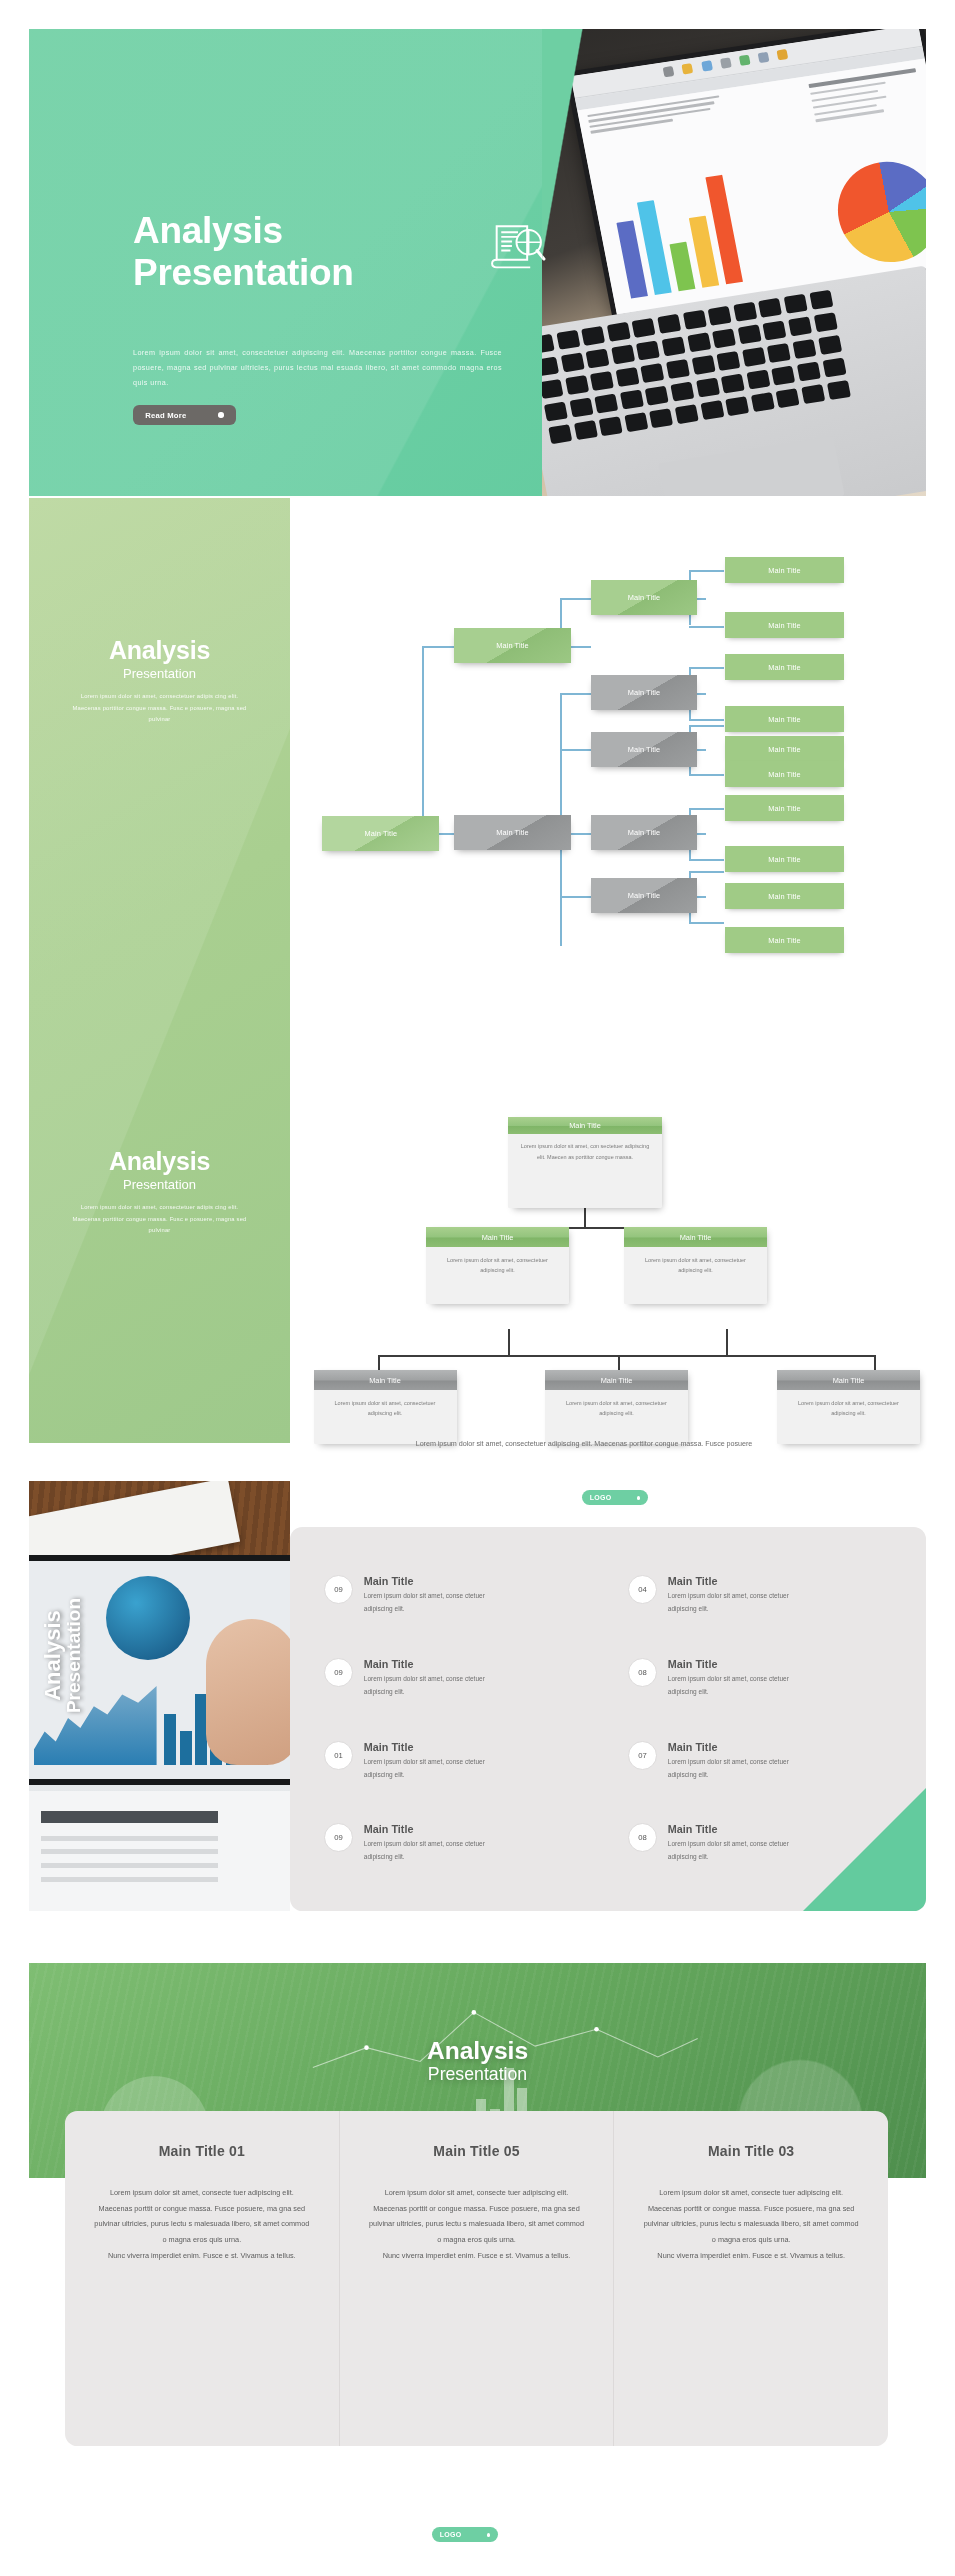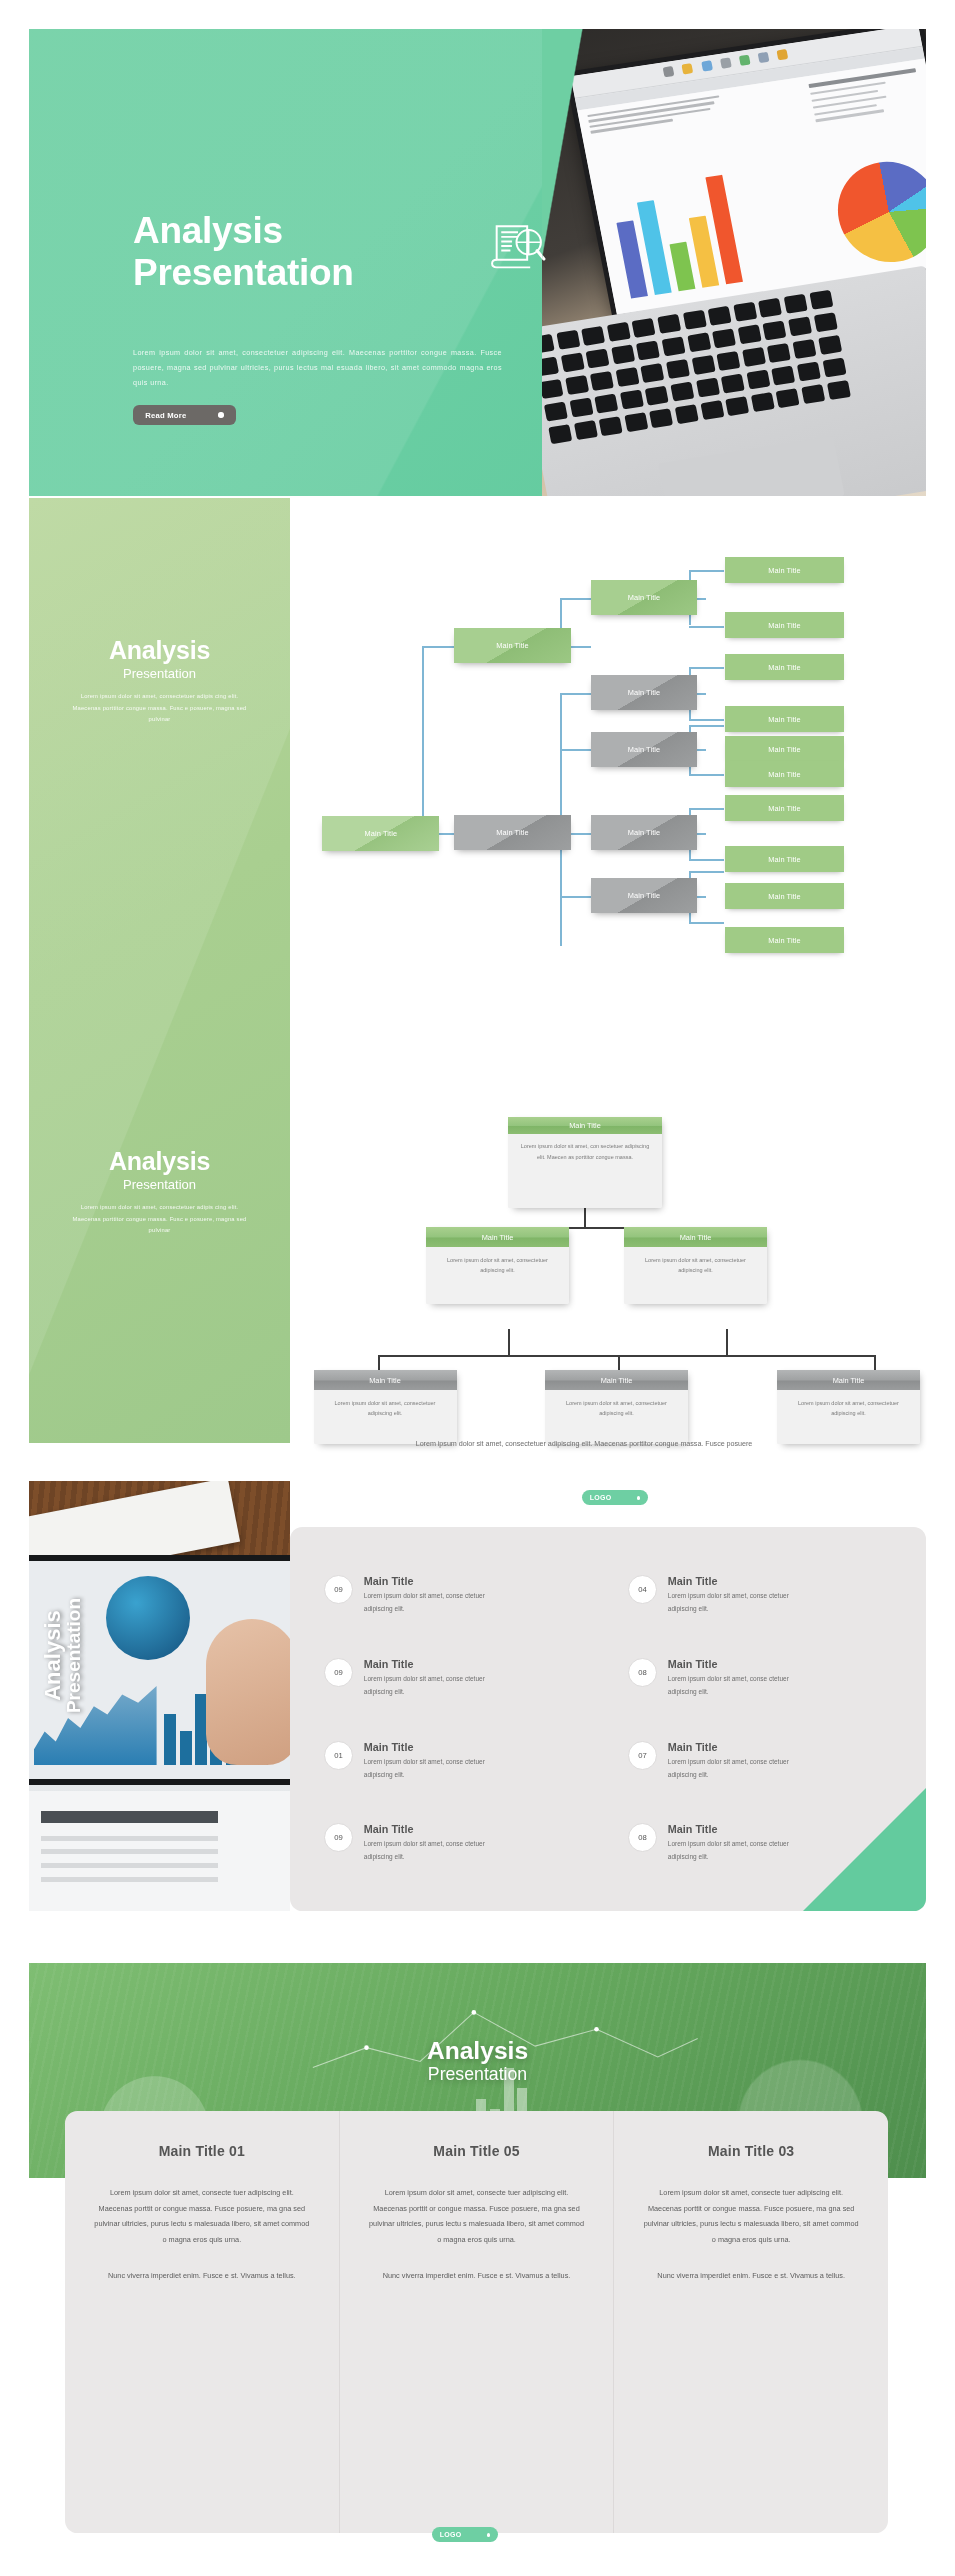--- a/index.html
+++ b/index.html
@@ -160,26 +160,26 @@
       radial-gradient(circle at 14% 78%, rgba(255,255,255,.20) 0 54px, transparent 55px),
       radial-gradient(circle at 86% 74%, rgba(255,255,255,.16) 0 61px, transparent 63px),
       repeating-linear-gradient(102deg, rgba(255,255,255,.045) 0 2.3px, transparent 2.3px 8.4px); }
   .s5-banner .gbars { position:absolute; left:50%; top:91px; margin-left:-15.4px; display:flex; align-items:flex-end; gap:3.8px; height:100px; }
   .s5-banner .gbars b { display:block; width:10px; background:rgba(255,255,255,.45); }
   .s5-banner .poly { position:absolute; left:276px; top:31px; width:399px; height:92px; }
   .s5-title { position:absolute; left:0; top:74px; width:100%; text-align:center; color:#fff; text-shadow:0 1.5px 6.1px rgba(0,0,0,.25); }
   .s5-title .a { font-size:24.6px; font-weight:bold; line-height:1.1; }
   .s5-title .b { font-size:17.7px; line-height:1.2; }
 
-  .s5-cols { position:absolute; left:65px; top:2111px; width:823px; height:422px; background:#eae8e8; border-radius:12.3px; display:flex; }
+  .s5-cols { position:absolute; left:65px; top:2111px; width:823px; height:335px; background:#eae8e8; border-radius:12.3px; display:flex; }
   .s5-col { flex:1; padding:32px 29px 0; text-align:center; }
   .s5-col + .s5-col { border-left:0.8px solid #dcd9d9; }
   .s5-col .ch { font-size:14px; font-weight:bold; color:#555; letter-spacing:0.2px; }
   .s5-col .cp { font-size:7.3px; color:#5d5d5d; line-height:2.15; margin-top:26px; }
-  .s5-col .cp2 { font-size:7.3px; color:#5d5d5d; line-height:2.15; margin-top:20px; }
+  .s5-col .cp2 { font-size:7.3px; color:#5d5d5d; line-height:2.15; }
 </style>
 </head>
 <body>
 
 <div class="hero">
   <div class="hero-sheen"></div>
 
   <div class="hero-photo">
     <div class="lap-bg"></div>
     <div class="lap-screen">

